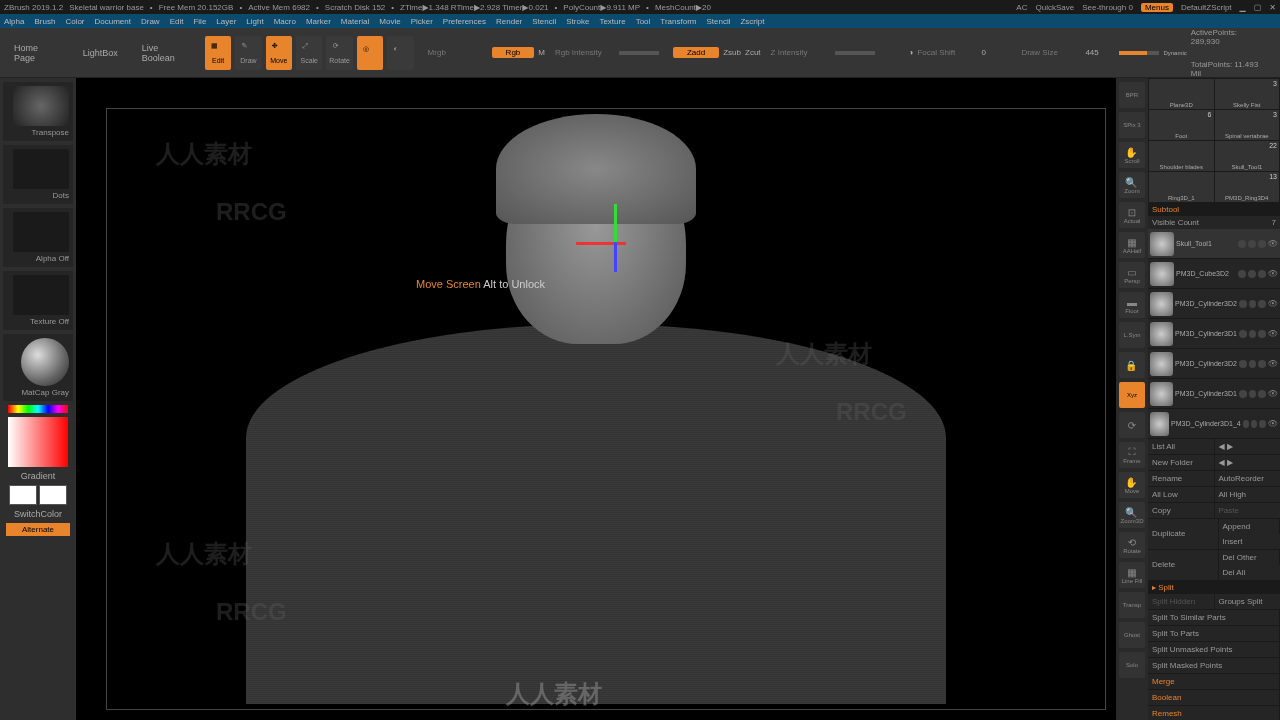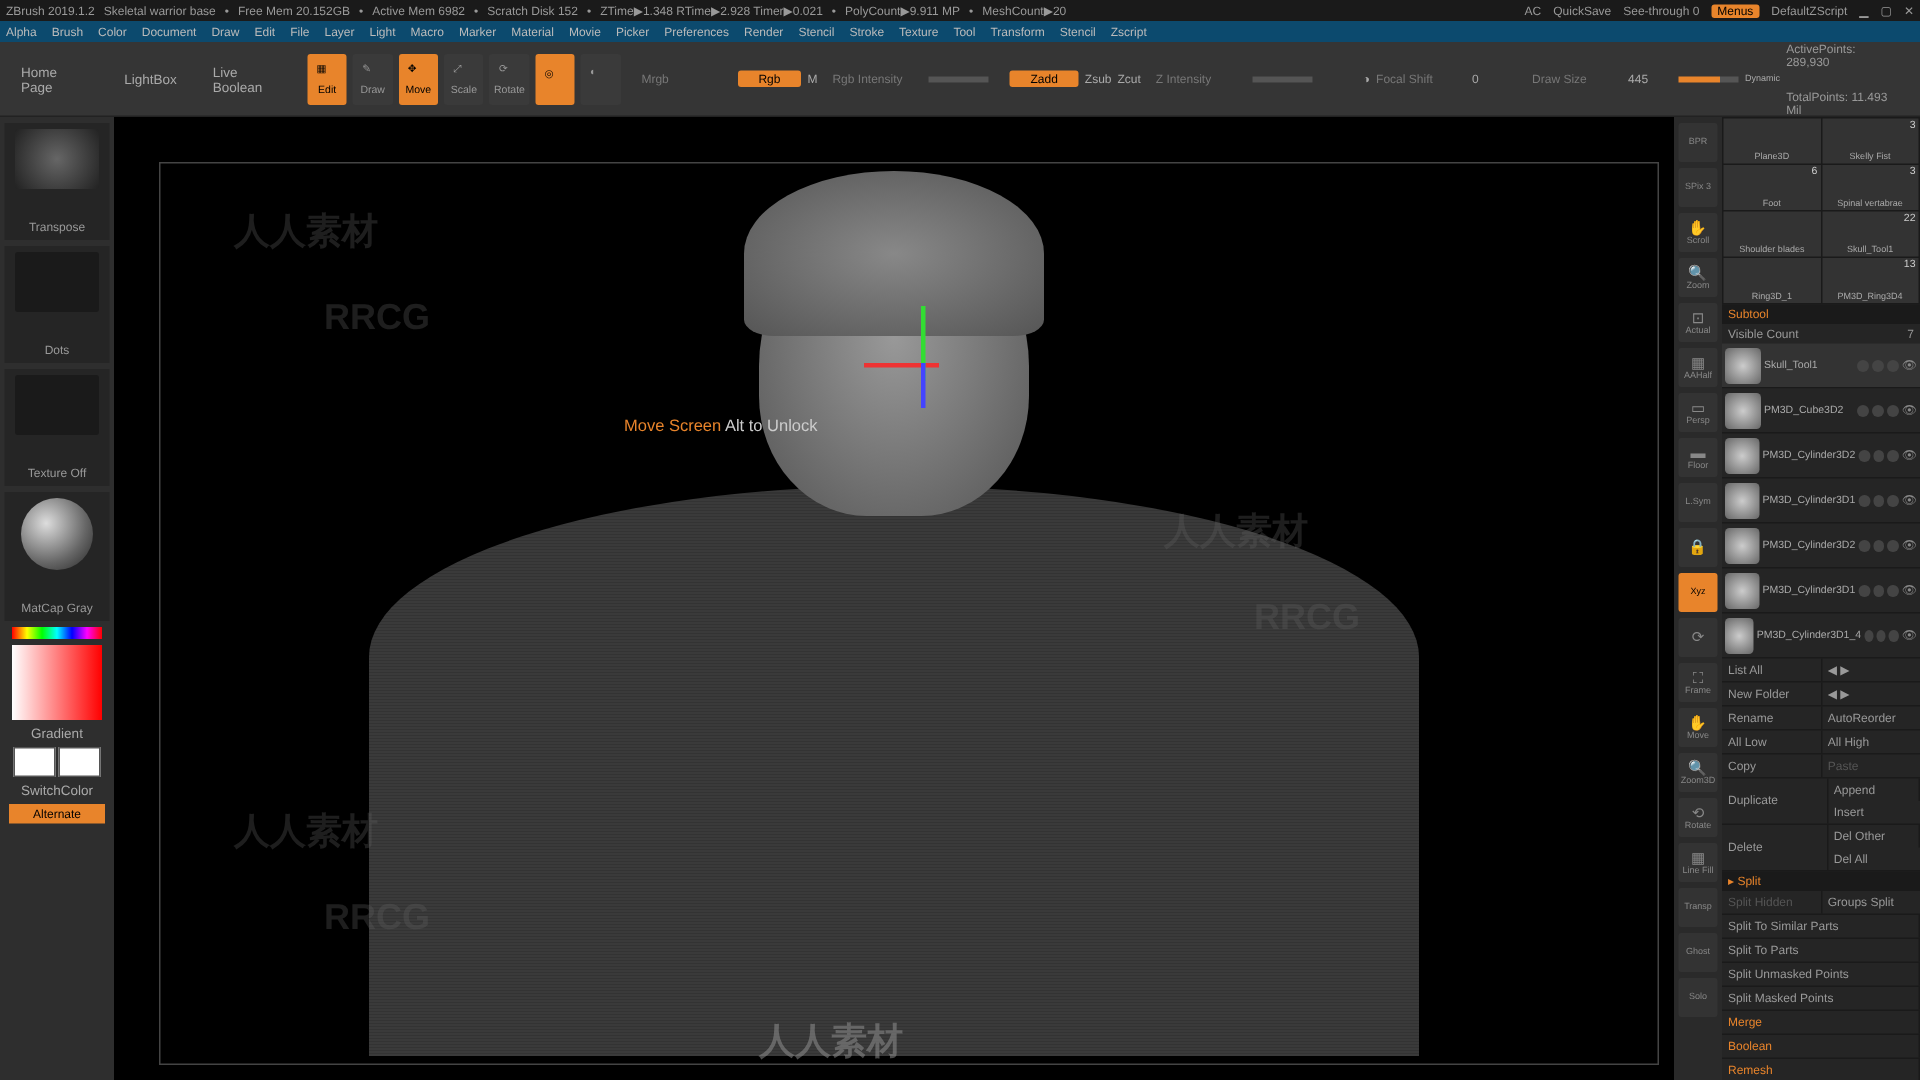--- a/index.html
+++ b/index.html
@@ -19,21 +19,21 @@
 .slider-group { display: flex; flex-direction: row; gap: 10px; margin-left: 10px; font-size: 8px; }
 .slider-row { display: flex; align-items: center; gap: 4px; }
 .slider-row .lbl { width: 60px; color: #777; }
 .slider-row .val { width: 30px; }
 .mini-bar { width: 40px; height: 4px; background: #555; }
 .chip { padding: 1px 14px; border-radius: 2px; font-size: 8px; }
 .chip.orange { background: #e8842b; color: #000; }
 .stats { margin-left: auto; font-size: 8px; color: #999; display: flex; flex-direction: column; gap: 14px; padding-right: 10px; }
 .main { display: flex; height: calc(720px - 78px); }
 .left-panel { width: 76px; background: #2e2e2e; display: flex; flex-direction: column; align-items: center; padding: 4px 2px; gap: 4px; }
-.left-panel .tool-block { width: 70px; background: #252525; padding: 4px; display: flex; flex-direction: column; align-items: center; font-size: 8px; color: #999; gap: 19px; }
+.left-panel .tool-block { width: 70px; background: #252525; padding: 4px; display: flex; flex-direction: column; align-items: flex-end; font-size: 8px; color: #999; }
 .left-panel .tool-block .preview { width: 56px; height: 40px; background: #1a1a1a; margin-bottom: 2px; border-radius: 2px; }
 .left-panel .tool-block .preview.sphere { background: radial-gradient(circle at 35% 35%, #ddd, #666 60%, #222); border-radius: 50%; width: 48px; height: 48px; }
 .left-panel .alt-btn { width: 64px; background: #e8842b; color: #000; text-align: center; padding: 2px; font-size: 8px; }
 .color-picker { width: 60px; height: 50px; background: linear-gradient(to right, #fff, #f00), linear-gradient(to top, #000, transparent); position: relative; }
 .color-strip { width: 60px; height: 8px; background: linear-gradient(to right, red, yellow, lime, cyan, blue, magenta, red); }
 .swatches { display: flex; gap: 2px; }
 .swatch { width: 28px; height: 20px; background: #fff; border: 1px solid #555; }
 .viewport { flex: 1; background: #000; position: relative; overflow: hidden; display: flex; align-items: center; justify-content: center; }
 .viewport .canvas-border { position: absolute; top: 30px; left: 30px; right: 10px; bottom: 10px; border: 1px solid #444; }
 .viewport .model { width: 600px; height: 550px; position: relative; }
@@ -205,20 +205,24 @@
     <div class="tool-block">
       <div class="preview" style="background:radial-gradient(circle,#666,#222)"></div>
       <span>Transpose</span>
     </div>
     <div class="tool-block">
       <div class="preview"></div>
       <span>Dots</span>
     </div>
     <div class="tool-block">
       <div class="preview"></div>
+      <span>Alpha Off</span>
+    </div>
+    <div class="tool-block">
+      <div class="preview"></div>
       <span>Texture Off</span>
     </div>
     <div class="tool-block">
       <div class="preview sphere"></div>
       <span>MatCap Gray</span>
     </div>
     <div class="color-strip"></div>
     <div class="color-picker"></div>
     <span>Gradient</span>
     <div class="swatches">

